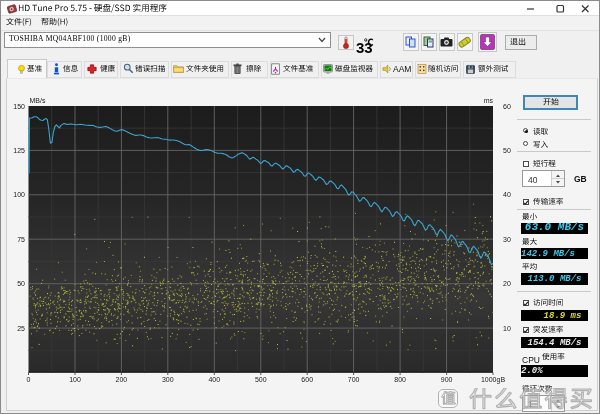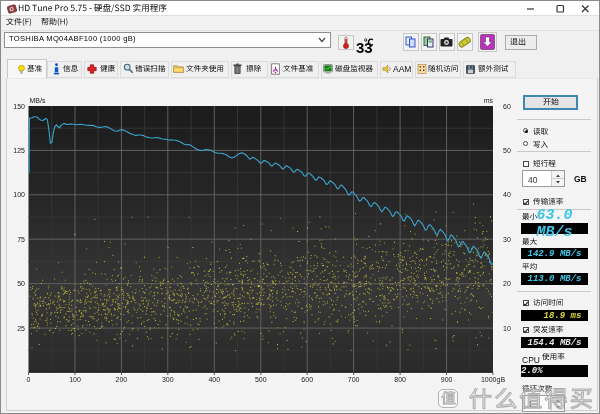--- a/index.html
+++ b/index.html
@@ -24,21 +24,21 @@
     </svg>
     <div class="abs" style="left:0;top:14px;width:598px;height:15px;background:#f2f2f2;border-top:1px solid #e0e0e0"></div>
     <svg style="position:absolute;left:5px;top:17.2px" width="27" height="10">
       <path d="M3.4 -0.0C3.6 0.4 3.9 0.9 4.0 1.2L4.6 1.0C4.5 0.7 4.2 0.2 4.0 -0.2ZM0.4 1.2V1.8H1.6C2.1 3.1 2.8 4.1 3.6 5.0C2.7 5.7 1.6 6.2 0.3 6.6C0.4 6.8 0.6 7.0 0.7 7.2C2.0 6.8 3.1 6.2 4.0 5.4C4.9 6.2 6.0 6.8 7.3 7.1C7.4 7.0 7.6 6.7 7.7 6.6C6.5 6.3 5.4 5.7 4.5 5.0C5.3 4.1 5.9 3.1 6.4 1.8H7.6V1.2ZM4.0 4.5C3.3 3.8 2.7 2.9 2.3 1.8H5.7C5.3 2.9 4.7 3.8 4.0 4.5Z M10.5 3.8V4.4H12.8V7.2H13.4V4.4H15.6V3.8H13.4V2.1H15.3V1.5H13.4V-0.1H12.8V1.5H11.8C11.9 1.1 12.0 0.7 12.0 0.4L11.5 0.2C11.3 1.3 10.9 2.3 10.5 3.0C10.6 3.1 10.9 3.2 11.0 3.3C11.2 3.0 11.4 2.5 11.6 2.1H12.8V3.8ZM10.1 -0.1C9.7 1.1 9.0 2.3 8.3 3.1C8.4 3.2 8.5 3.5 8.6 3.7C8.9 3.4 9.1 3.1 9.3 2.7V7.2H9.9V1.8C10.2 1.2 10.5 0.6 10.7 0.0Z M17.9 8.1 18.4 7.9C17.7 6.8 17.3 5.4 17.3 4.1C17.3 2.7 17.7 1.4 18.4 0.2L17.9 0.0C17.2 1.2 16.7 2.5 16.7 4.1C16.7 5.6 17.2 6.9 17.9 8.1Z M19.5 6.6H20.2V3.9H22.5V3.3H20.2V1.3H22.9V0.7H19.5Z M23.9 8.1C24.6 6.9 25.1 5.6 25.1 4.1C25.1 2.5 24.6 1.2 23.9 0.0L23.5 0.2C24.1 1.4 24.5 2.7 24.5 4.1C24.5 5.4 24.1 6.8 23.5 7.9Z" fill="#111"></path>
     </svg>
     <svg style="position:absolute;left:40px;top:17.2px" width="29" height="10">
       <path d="M2.2 -0.2V0.5H0.5V1.0H2.2V1.5H0.7V2.0H2.2V2.2C2.2 2.3 2.2 2.5 2.1 2.6H0.4V3.1H1.9C1.6 3.5 1.2 3.8 0.6 4.1C0.7 4.2 0.9 4.4 1.0 4.5C1.8 4.2 2.3 3.6 2.6 3.1H4.3V2.6H2.8C2.8 2.5 2.8 2.3 2.8 2.2V2.0H4.1V1.5H2.8V1.0H4.3V0.5H2.8V-0.2ZM4.7 0.2V4.1H5.2V0.7H6.6C6.4 1.0 6.1 1.4 5.9 1.8C6.6 2.2 6.8 2.5 6.8 2.8C6.8 3.0 6.8 3.1 6.6 3.2C6.5 3.2 6.4 3.2 6.3 3.2C6.1 3.3 5.8 3.2 5.4 3.2C5.5 3.4 5.6 3.6 5.6 3.7C5.9 3.8 6.3 3.7 6.6 3.7C6.7 3.7 6.9 3.7 7.0 3.6C7.3 3.4 7.4 3.2 7.4 2.9C7.4 2.5 7.2 2.1 6.5 1.7C6.8 1.3 7.2 0.8 7.5 0.4L7.1 0.2L7.0 0.2ZM1.2 4.5V6.8H1.8V5.0H3.7V7.2H4.3V5.0H6.3V6.1C6.3 6.2 6.3 6.2 6.1 6.2C6.0 6.2 5.5 6.2 5.0 6.2C5.1 6.4 5.2 6.6 5.2 6.8C5.9 6.8 6.3 6.8 6.6 6.7C6.8 6.6 6.9 6.4 6.9 6.1V4.5H4.3V3.8H3.7V4.5Z M13.1 -0.2C13.1 0.5 13.1 1.1 13.0 1.7H11.7V2.2H13.0C12.9 4.2 12.5 5.8 11.0 6.8C11.1 6.9 11.3 7.1 11.4 7.2C13.0 6.1 13.5 4.3 13.6 2.2H14.8C14.8 5.2 14.7 6.2 14.5 6.5C14.4 6.6 14.3 6.6 14.2 6.6C14.0 6.6 13.6 6.6 13.1 6.6C13.2 6.7 13.3 7.0 13.3 7.1C13.8 7.2 14.2 7.2 14.4 7.1C14.7 7.1 14.9 7.0 15.0 6.8C15.3 6.5 15.4 5.3 15.4 2.0C15.4 1.9 15.4 1.7 15.4 1.7H13.6C13.6 1.1 13.6 0.5 13.6 -0.2ZM8.3 5.8 8.4 6.4C9.3 6.2 10.7 5.9 12.0 5.6L11.9 5.0L11.5 5.1V0.2H8.8V5.7ZM9.4 5.6V4.2H10.9V5.3ZM9.4 2.5H10.9V3.7H9.4ZM9.4 2.0V0.8H10.9V2.0Z M17.9 8.1 18.4 7.9C17.7 6.8 17.3 5.4 17.3 4.1C17.3 2.7 17.7 1.4 18.4 0.2L17.9 0.0C17.2 1.2 16.7 2.5 16.7 4.1C16.7 5.6 17.2 6.9 17.9 8.1Z M19.5 6.6H20.2V3.8H23.0V6.6H23.7V0.7H23.0V3.2H20.2V0.7H19.5Z M25.3 8.1C26.1 6.9 26.5 5.6 26.5 4.1C26.5 2.5 26.1 1.2 25.3 0.0L24.9 0.2C25.6 1.4 25.9 2.7 25.9 4.1C25.9 5.4 25.6 6.8 24.9 7.9Z" fill="#111"></path>
     </svg>
     <div class="abs" style="left:0;top:29px;width:598px;height:28px;background:#f0f0f0;border-top:1px solid #e2e2e2"></div>
     <div class="abs" style="left:3px;top:31px;width:327px;height:16px;background:#fff;border:1px solid #8f8f8f"></div>
-    <div class="abs" style="left:8px;top:33px;font-family:Liberation Sans, sans-serif;font-size:7.6px;color:#000;letter-spacing:0.3px">TOSHIBA MQ04ABF100 (1000 gB)</div>
+    <div class="abs" style="left:8px;top:33px;font-family:Liberation Serif, serif;font-size:7.6px;color:#000;letter-spacing:0.3px">TOSHIBA MQ04ABF100 (1000 gB)</div>
     <svg class="abs" style="left:317px;top:36px" width="8" height="6">
       <path d="M1 1 L4 4.5 L7 1" stroke="#444" stroke-width="1.2" fill="none"></path>
     </svg>
     <div class="abs" style="left:337px;top:34px;width:16px;height:15px;background:#eef4ee;border:1px solid #c6c6c6"></div>
     <svg class="abs" style="left:341px;top:35px" width="8" height="13" viewBox="0 0 8 13">
 <rect x="2.9" y="1" width="2.2" height="8" rx="1.1" fill="#fff" stroke="#b55" stroke-width="0.8"></rect>
 <rect x="3.2" y="3" width="1.6" height="6" fill="#c22"></rect>
 <circle cx="4" cy="10" r="2.6" fill="#c22" stroke="#811" stroke-width="0.5"></circle>
     </svg>
     <div class="abs" style="left:355px;top:38px;font-size:15px;font-weight:bold;color:#000">33</div>
@@ -2458,26 +2458,26 @@
 <path d="M1 2.9 L2.3 4.2 L5 0.9" stroke="#222" stroke-width="1.1" fill="none"></path>
     </svg>
     <svg style="position:absolute;left:531.5px;top:197px" width="32" height="10">
       <path d="M2.0 -0.1C1.6 1.0 0.9 2.2 0.1 2.9C0.2 3.0 0.4 3.3 0.5 3.5C0.7 3.2 1.0 2.9 1.2 2.5V6.8H1.8V1.7C2.1 1.2 2.3 0.6 2.6 0.0ZM3.6 5.3C4.3 5.7 5.1 6.4 5.6 6.8L6.0 6.4C5.8 6.2 5.5 6.0 5.1 5.7C5.7 5.1 6.4 4.4 6.8 3.8L6.4 3.6L6.3 3.6H3.9L4.2 2.7H7.3V2.2H4.3L4.6 1.3H6.9V0.7H4.7L4.9 -0.0L4.4 -0.1L4.1 0.7H2.6V1.3H4.0L3.7 2.2H2.2V2.7H3.6C3.4 3.2 3.3 3.7 3.1 4.1H5.8C5.5 4.5 5.1 5.0 4.7 5.4C4.5 5.2 4.2 5.1 4.0 4.9Z M13.2 2.8V5.6H13.6V2.8ZM14.1 2.6V6.2C14.1 6.3 14.1 6.3 14.0 6.3C13.9 6.3 13.6 6.3 13.3 6.3C13.4 6.4 13.4 6.6 13.4 6.8C13.9 6.8 14.2 6.8 14.4 6.7C14.6 6.6 14.6 6.5 14.6 6.2V2.6ZM8.1 3.7C8.2 3.7 8.4 3.6 8.7 3.6H9.3V4.7C8.8 4.8 8.3 4.9 7.9 5.0L8.0 5.5L9.3 5.2V6.8H9.8V5.1L10.4 4.9L10.4 4.4L9.8 4.6V3.6H10.4V3.1H9.8V1.9H9.3V3.1H8.6C8.8 2.6 9.0 1.9 9.1 1.3H10.4V0.8H9.2C9.3 0.5 9.4 0.2 9.4 -0.1L8.9 -0.1C8.8 0.2 8.8 0.5 8.7 0.8H8.0V1.3H8.6C8.5 1.9 8.4 2.4 8.3 2.6C8.2 3.0 8.1 3.2 8.0 3.2C8.0 3.4 8.1 3.6 8.1 3.7ZM12.6 -0.2C12.1 0.6 11.2 1.4 10.2 1.8C10.4 1.9 10.5 2.1 10.6 2.2C10.8 2.1 11.0 2.0 11.2 1.9V2.2H14.0V1.8C14.2 1.9 14.4 2.0 14.6 2.2C14.7 2.0 14.9 1.8 15.0 1.7C14.2 1.4 13.5 0.9 12.9 0.3L13.1 0.0ZM11.4 1.7C11.9 1.4 12.3 1.0 12.6 0.7C13.0 1.1 13.4 1.4 13.9 1.7ZM12.3 3.1V3.7H11.2V3.1ZM10.8 2.7V6.8H11.2V5.2H12.3V6.2C12.3 6.3 12.3 6.3 12.2 6.3C12.1 6.3 11.9 6.3 11.7 6.3C11.7 6.5 11.8 6.7 11.8 6.8C12.2 6.8 12.4 6.8 12.5 6.7C12.7 6.6 12.7 6.5 12.7 6.2V2.7ZM11.2 4.2H12.3V4.8H11.2Z M15.7 0.5C16.1 0.9 16.7 1.4 16.9 1.8L17.4 1.4C17.1 1.1 16.6 0.5 16.1 0.2ZM17.2 2.6H15.6V3.1H16.7V5.5C16.3 5.6 15.9 5.9 15.5 6.3L15.9 6.8C16.3 6.3 16.7 5.9 17.0 5.9C17.1 5.9 17.4 6.1 17.7 6.3C18.2 6.6 18.9 6.7 19.8 6.7C20.5 6.7 21.8 6.6 22.4 6.6C22.4 6.5 22.5 6.2 22.5 6.0C21.8 6.1 20.6 6.2 19.8 6.2C19.0 6.2 18.3 6.1 17.8 5.9C17.5 5.7 17.4 5.6 17.2 5.5ZM18.5 2.2H19.7V3.2H18.5ZM20.2 2.2H21.5V3.2H20.2ZM19.7 -0.1V0.6H17.6V1.1H19.7V1.8H17.9V3.6H19.4C19.0 4.3 18.2 4.9 17.5 5.2C17.6 5.3 17.8 5.5 17.9 5.6C18.5 5.3 19.2 4.7 19.7 4.1V5.9H20.2V4.1C20.9 4.6 21.5 5.1 21.9 5.5L22.3 5.1C21.9 4.7 21.1 4.1 20.4 3.6H22.0V1.8H20.2V1.1H22.4V0.6H20.2V-0.1Z M29.1 1.3C28.8 1.6 28.4 2.1 28.0 2.3L28.4 2.6C28.8 2.4 29.2 2.0 29.6 1.6ZM23.2 3.7 23.5 4.1C24.0 3.9 24.6 3.5 25.2 3.2L25.1 2.8C24.4 3.1 23.7 3.5 23.2 3.7ZM23.4 1.7C23.9 1.9 24.4 2.3 24.6 2.6L25.0 2.2C24.7 2.0 24.2 1.6 23.8 1.4ZM27.9 3.1C28.5 3.5 29.1 3.9 29.4 4.2L29.9 3.9C29.5 3.6 28.9 3.1 28.3 2.8ZM23.2 4.7V5.2H26.3V6.8H26.9V5.2H30.0V4.7H26.9V4.1H26.3V4.7ZM26.1 -0.1C26.2 0.1 26.4 0.3 26.5 0.5H23.3V1.1H26.1C25.9 1.4 25.6 1.7 25.5 1.8C25.4 2.0 25.3 2.1 25.2 2.1C25.3 2.2 25.3 2.4 25.4 2.6C25.5 2.5 25.6 2.5 26.5 2.4C26.2 2.8 25.8 3.1 25.7 3.2C25.4 3.4 25.2 3.6 25.1 3.6C25.1 3.7 25.2 4.0 25.2 4.1C25.4 4.0 25.6 4.0 27.6 3.8C27.7 3.9 27.8 4.1 27.8 4.2L28.3 4.0C28.1 3.6 27.8 3.1 27.4 2.7L27.0 2.9C27.1 3.0 27.2 3.2 27.4 3.4L26.0 3.5C26.7 2.9 27.4 2.3 28.0 1.6L27.5 1.3C27.3 1.5 27.2 1.7 27.0 1.9L26.0 2.0C26.3 1.7 26.5 1.4 26.7 1.1H30.0V0.5H27.1C27.0 0.3 26.8 0.0 26.7 -0.2Z" fill="#111"></path>
     </svg>
     <div class="abs" style="left:516px;top:208px;width:74px;height:1px;background:#c9c9c9"></div>
     <svg style="position:absolute;left:521px;top:212px" width="17" height="10">
       <path d="M1.9 1.4H5.7V1.9H1.9ZM1.9 0.5H5.7V1.0H1.9ZM1.3 0.1V2.3H6.3V0.1ZM3.0 3.3V3.8H1.6V3.3ZM0.4 5.9 0.4 6.4 3.0 6.1V6.8H3.6V6.0L4.0 6.0V5.5L3.6 5.6V3.3H7.2V2.8H0.4V3.3H1.1V5.8ZM3.9 3.7V4.2H4.3L4.2 4.2C4.4 4.8 4.7 5.3 5.1 5.7C4.7 6.0 4.2 6.2 3.7 6.4C3.8 6.5 4.0 6.7 4.0 6.8C4.5 6.6 5.0 6.4 5.5 6.0C5.9 6.4 6.4 6.6 7.0 6.8C7.1 6.7 7.2 6.5 7.3 6.4C6.8 6.2 6.3 6.0 5.9 5.7C6.4 5.2 6.8 4.6 7.0 3.8L6.7 3.7L6.6 3.7ZM4.7 4.2H6.3C6.1 4.6 5.8 5.0 5.5 5.4C5.1 5.0 4.9 4.6 4.7 4.2ZM3.0 4.2V4.7H1.6V4.2ZM3.0 5.2V5.6L1.6 5.8V5.2Z M11.1 -0.0V6.0C11.1 6.2 11.1 6.2 10.9 6.3C10.8 6.3 10.2 6.3 9.7 6.2C9.7 6.4 9.8 6.7 9.9 6.8C10.6 6.8 11.1 6.8 11.4 6.7C11.6 6.6 11.7 6.5 11.7 6.0V-0.0ZM13.0 1.9C13.6 3.0 14.2 4.4 14.4 5.3L15.0 5.1C14.8 4.1 14.2 2.8 13.5 1.7ZM9.1 1.7C8.9 2.8 8.5 4.1 7.8 4.9C8.0 4.9 8.3 5.1 8.4 5.2C9.1 4.3 9.5 3.0 9.8 1.8Z" fill="#111"></path>
     </svg>
     <div class="abs" style="left:520px;top:222px;width:67px;height:11px;background:#000"></div>
-    <div class="abs" style="left:520px;top:206px;width:67px;text-align:center;font-family:'Liberation Mono',monospace;font-style:italic;font-weight:bold;font-size:15px;color:#3ec6e8;letter-spacing:0px">63.0 MB/s</div>
+    <div class="abs" style="left:520px;top:220px;width:67px;text-align:center;font-family:'Liberation Mono',monospace;font-style:italic;font-weight:bold;font-size:11px;color:#3ec6e8;letter-spacing:0px">63.0 MB/s</div>
     <svg style="position:absolute;left:521px;top:237px" width="17" height="10">
       <path d="M1.9 1.4H5.7V1.9H1.9ZM1.9 0.5H5.7V1.0H1.9ZM1.3 0.1V2.3H6.3V0.1ZM3.0 3.3V3.8H1.6V3.3ZM0.4 5.9 0.4 6.4 3.0 6.1V6.8H3.6V6.0L4.0 6.0V5.5L3.6 5.6V3.3H7.2V2.8H0.4V3.3H1.1V5.8ZM3.9 3.7V4.2H4.3L4.2 4.2C4.4 4.8 4.7 5.3 5.1 5.7C4.7 6.0 4.2 6.2 3.7 6.4C3.8 6.5 4.0 6.7 4.0 6.8C4.5 6.6 5.0 6.4 5.5 6.0C5.9 6.4 6.4 6.6 7.0 6.8C7.1 6.7 7.2 6.5 7.3 6.4C6.8 6.2 6.3 6.0 5.9 5.7C6.4 5.2 6.8 4.6 7.0 3.8L6.7 3.7L6.6 3.7ZM4.7 4.2H6.3C6.1 4.6 5.8 5.0 5.5 5.4C5.1 5.0 4.9 4.6 4.7 4.2ZM3.0 4.2V4.7H1.6V4.2ZM3.0 5.2V5.6L1.6 5.8V5.2Z M11.1 -0.1C11.1 0.5 11.1 1.2 11.0 2.0H8.1V2.6H10.9C10.6 4.1 9.8 5.5 7.9 6.4C8.1 6.5 8.3 6.7 8.4 6.8C10.2 6.0 11.0 4.5 11.4 3.0C12.0 4.8 13.0 6.1 14.5 6.8C14.6 6.7 14.7 6.4 14.9 6.3C13.4 5.7 12.4 4.3 11.9 2.6H14.8V2.0H11.6C11.7 1.2 11.7 0.5 11.7 -0.1Z" fill="#111"></path>
     </svg>
     <div class="abs" style="left:520px;top:247px;width:67px;height:11px;background:#000"></div>
-    <div class="abs" style="left:520px;top:248px;width:67px;text-align:center;font-family:'Liberation Mono',monospace;font-style:italic;font-weight:bold;font-size:9px;color:#3ec6e8;letter-spacing:0px">142.9 MB/s</div>
+    <div class="abs" style="left:520px;top:248px;width:67px;font-family:'Liberation Mono',monospace;font-style:italic;font-weight:bold;font-size:9px;color:#3ec6e8;letter-spacing:0px">142.9 MB/s</div>
     <svg style="position:absolute;left:521px;top:262px" width="17" height="10">
       <path d="M1.3 1.4C1.6 2.0 1.9 2.7 2.0 3.2L2.6 3.0C2.5 2.6 2.1 1.8 1.8 1.3ZM5.7 1.3C5.5 1.8 5.2 2.6 4.9 3.1L5.4 3.2C5.7 2.8 6.1 2.0 6.3 1.4ZM0.4 3.6V4.2H3.5V6.8H4.1V4.2H7.2V3.6H4.1V0.9H6.8V0.4H0.8V0.9H3.5V3.6Z M11.3 2.7C11.8 3.1 12.3 3.7 12.7 4.0L13.0 3.6C12.7 3.3 12.1 2.8 11.6 2.4ZM10.7 5.3 10.9 5.9C11.7 5.4 12.7 4.9 13.7 4.3L13.6 3.9C12.5 4.4 11.4 5.0 10.7 5.3ZM11.9 -0.2C11.6 0.8 11.0 1.8 10.3 2.4C10.4 2.5 10.6 2.8 10.7 2.9C11.0 2.5 11.4 2.1 11.7 1.6H14.1C14.0 4.7 13.9 5.9 13.7 6.2C13.6 6.3 13.5 6.3 13.3 6.3C13.2 6.3 12.7 6.3 12.1 6.3C12.2 6.4 12.3 6.7 12.3 6.8C12.8 6.8 13.3 6.9 13.5 6.8C13.8 6.8 14.0 6.7 14.2 6.5C14.5 6.1 14.6 4.9 14.7 1.4C14.7 1.3 14.7 1.1 14.7 1.1H12.0C12.2 0.7 12.3 0.4 12.5 0.0ZM7.9 5.3 8.1 5.9C8.8 5.5 9.7 5.0 10.6 4.6L10.5 4.1L9.4 4.6V2.2H10.4V1.7H9.4V-0.1H8.9V1.7H7.9V2.2H8.9V4.8C8.5 5.0 8.2 5.2 7.9 5.3Z" fill="#111"></path>
     </svg>
     <div class="abs" style="left:520px;top:272px;width:67px;height:12px;background:#000"></div>
     <div class="abs" style="left:520px;top:273px;width:67px;text-align:center;font-family:'Liberation Mono',monospace;font-style:italic;font-weight:bold;font-size:9px;color:#3ec6e8;letter-spacing:0px">113.0 MB/s</div>
     <div class="abs" style="left:516px;top:290px;width:74px;height:1px;background:#c9c9c9"></div>
     <div class="abs" style="left:521.5px;top:299px;width:6px;height:6px;border:1px solid #4a4a4a;background:#fff"></div>
     <svg class="abs" style="left:522px;top:299.5px" width="6" height="6" viewBox="0 0 6 6">
 <path d="M1 2.9 L2.3 4.2 L5 0.9" stroke="#222" stroke-width="1.1" fill="none"></path>
     </svg>

